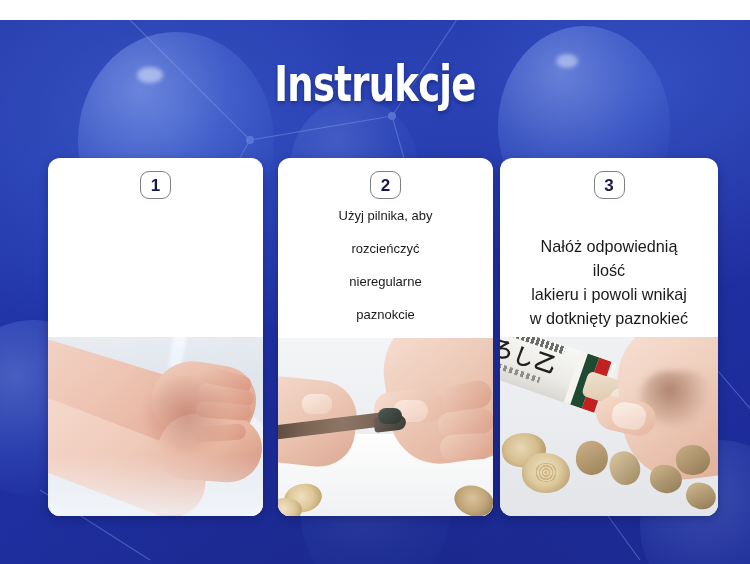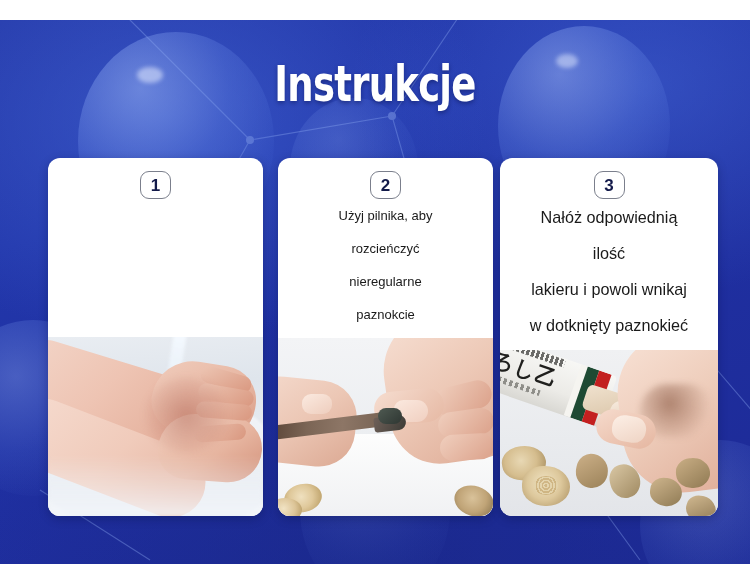--- a/index.html
+++ b/index.html
@@ -80,21 +80,21 @@
     color:#131a4a;font-weight:bold;font-size:17px;line-height:17px;
     font-family:"Liberation Sans","DejaVu Sans",sans-serif;
   }
   .card-text{
     margin-top:auto;margin-bottom:7px;width:100%;
     text-align:center;color:#1a1a1a;
     font-size:13px;line-height:33px;
     font-family:"Liberation Sans","DejaVu Sans",sans-serif;
     padding:0 4px;box-sizing:border-box;white-space:pre-line;
   }
-  .card.c3 .card-text{font-size:16.2px;line-height:36px;padding:0 2px;}
+  .card.c3 .card-text{font-size:16.2px;line-height:24px;padding:0 2px;}
 
   .card-photo{flex:1 1 auto;position:relative;overflow:hidden;}
 
   
   .p1{background:linear-gradient(175deg,#e9edf2 0%,#dfe5ec 30%,#e7ebf0 62%,#eef1f4 100%);}
   .p1 .sink{position:absolute;left:-10px;top:52px;width:240px;height:140px;border-radius:50% 50% 40% 40%;
     background:linear-gradient(180deg,#f4f6f9 0%,#e2e7ee 100%);filter:blur(1px);}
   .p1 .water{position:absolute;left:118px;top:-8px;width:13px;height:108px;
     background:linear-gradient(180deg,rgba(245,250,255,0.95),rgba(214,228,242,0.55));
     transform:rotate(9deg);filter:blur(1.4px);border-radius:6px;}

